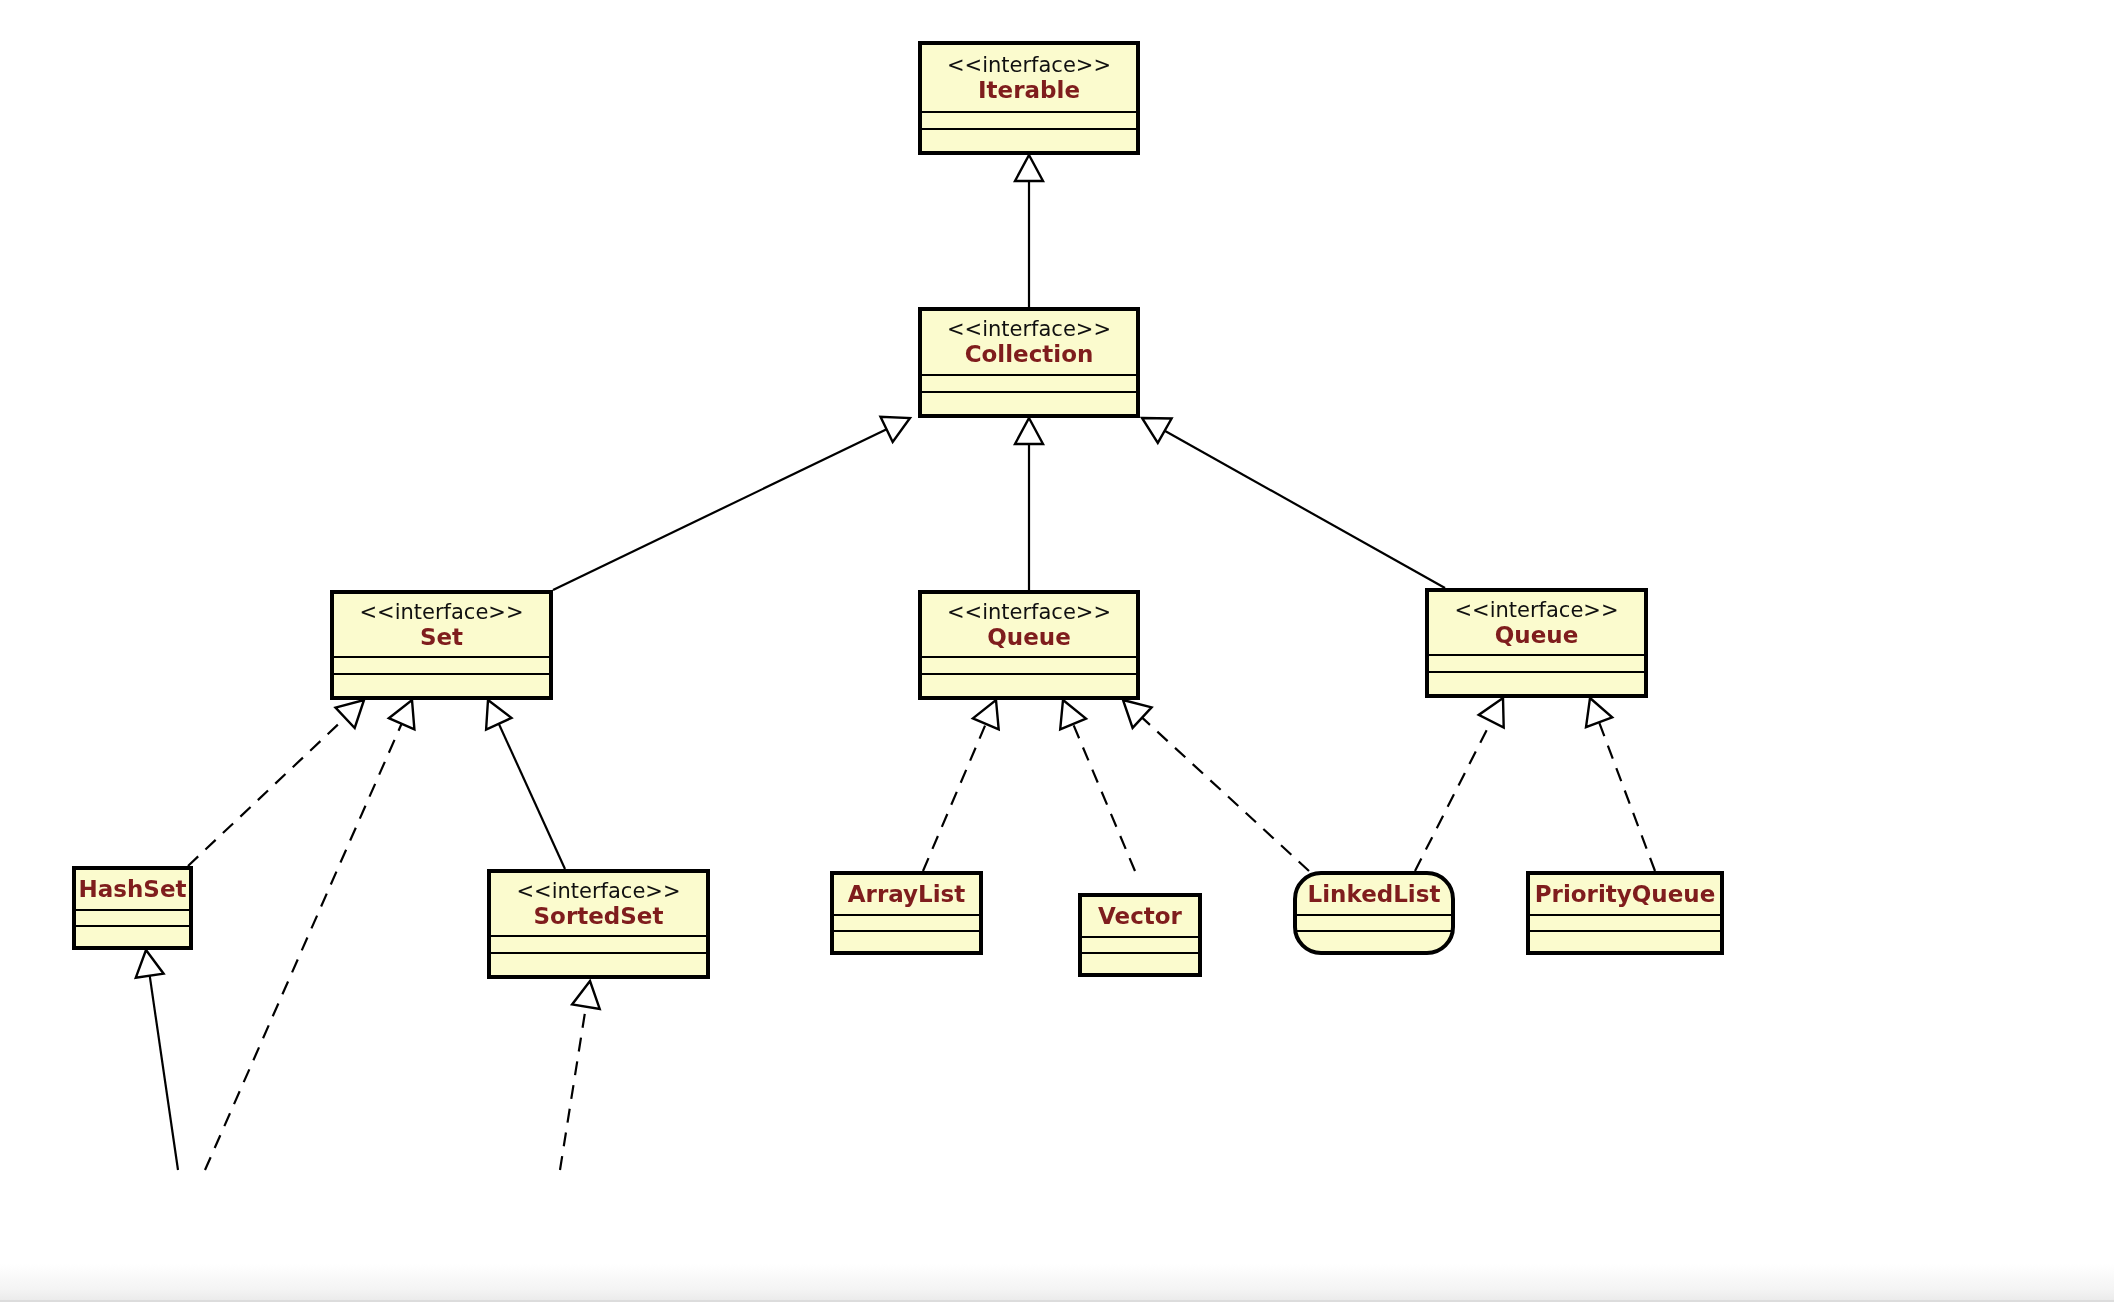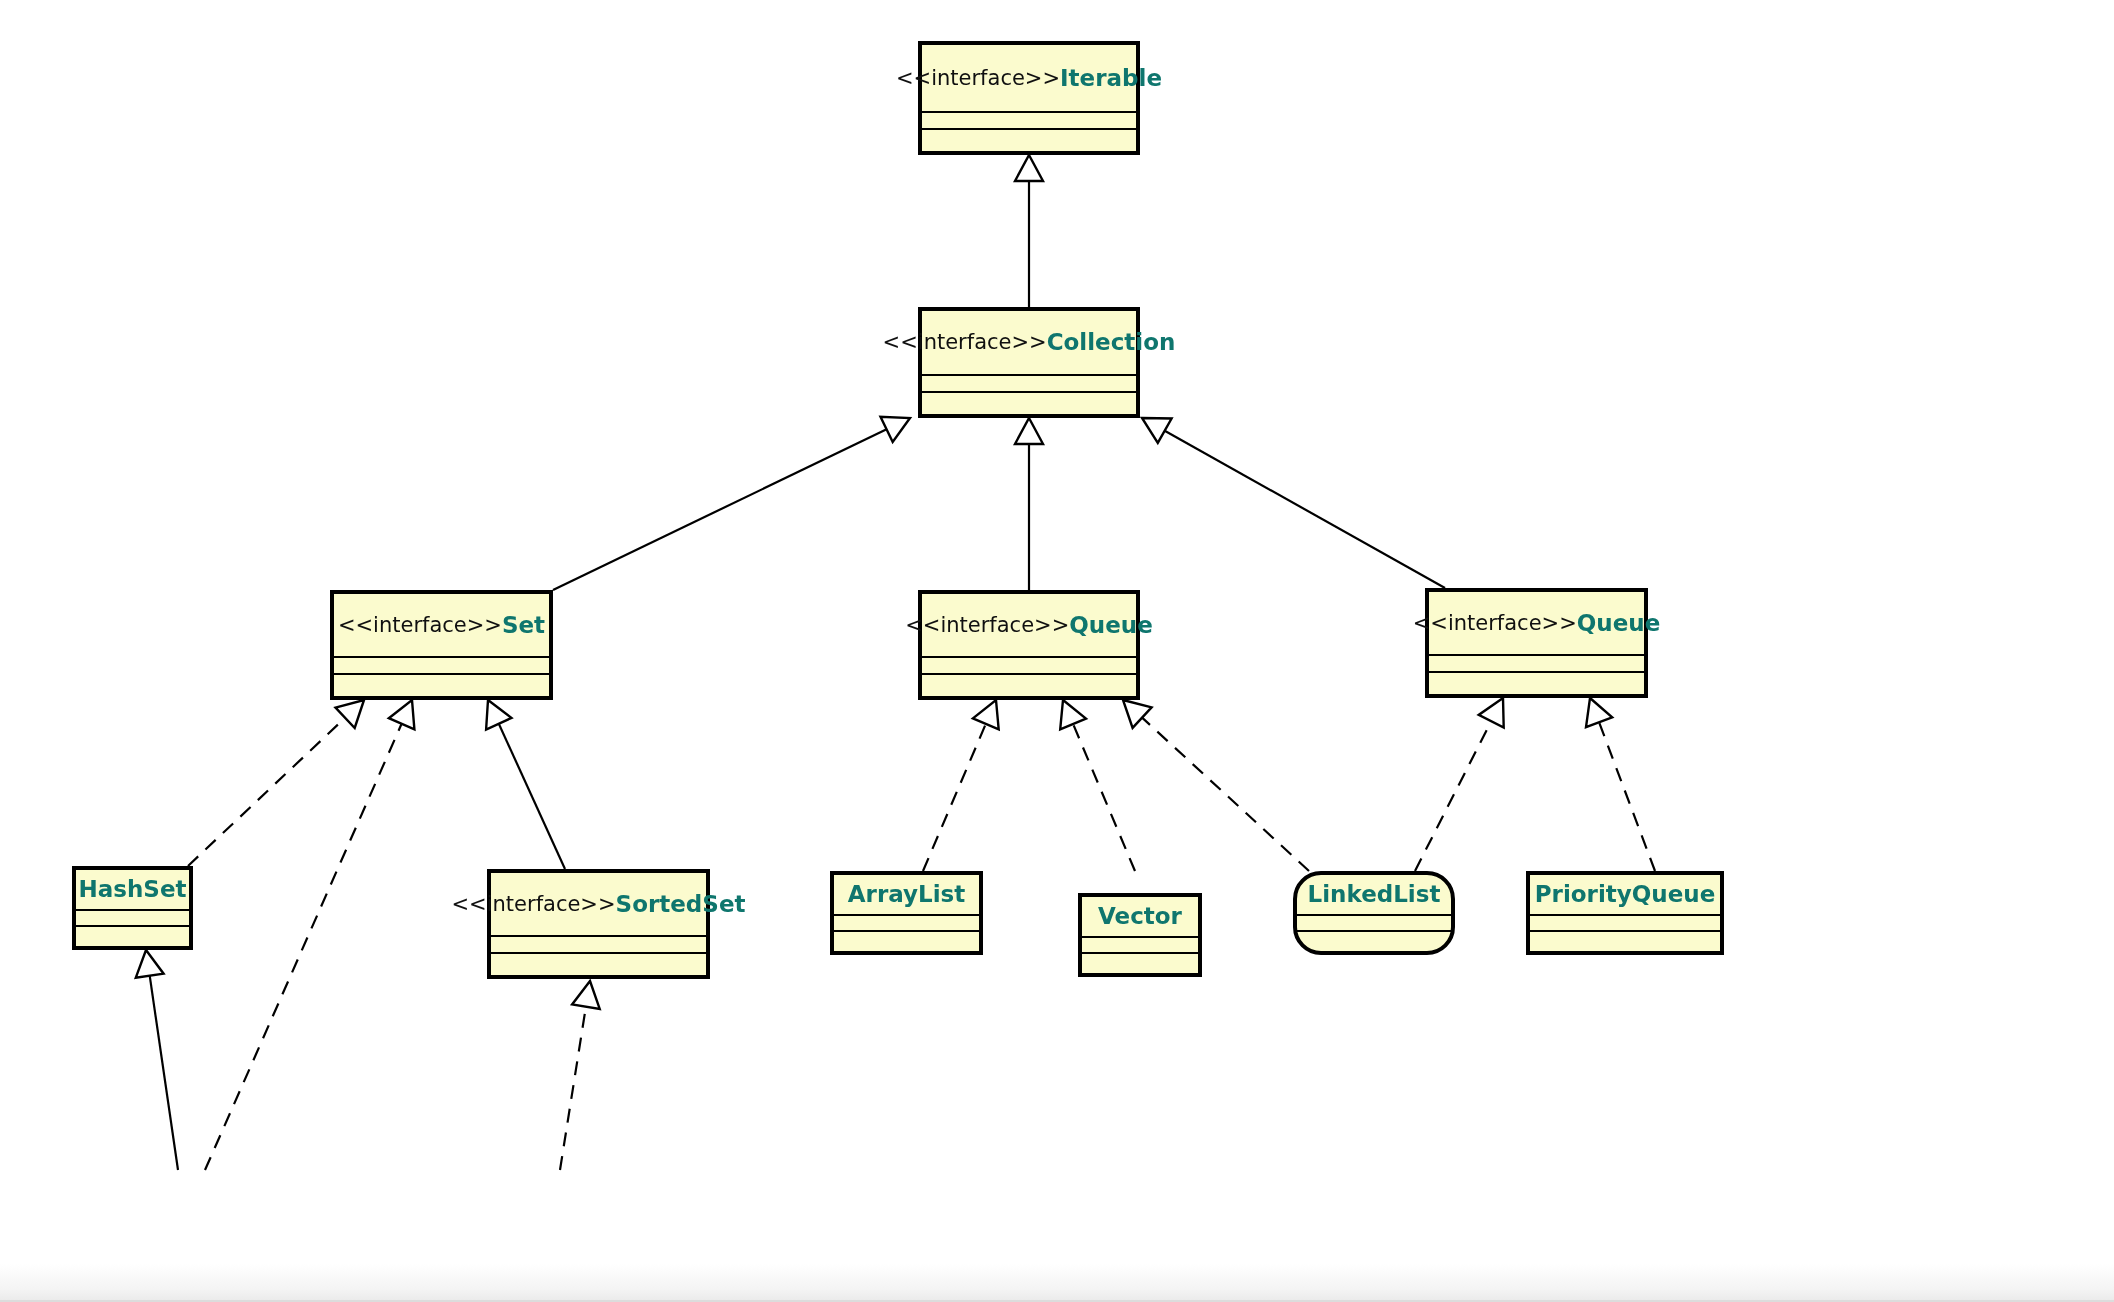--- a/index.html
+++ b/index.html
@@ -16,26 +16,26 @@
   svg.edges path.tri{fill:#ffffff;stroke:#000;stroke-width:2.4px;stroke-linejoin:miter;}
 
   .node{
     position:absolute;
     background:#fbfbce;
     border:4px solid #000;
     box-sizing:border-box;
     display:flex;flex-direction:column;
   }
   .node .title{
-    flex:1;display:flex;flex-direction:row;
+    flex:1;display:flex;flex-direction:column;
     align-items:center;justify-content:center;
     line-height:1.15;
   }
   .node .stereotype{font-size:21px;color:#101010;white-space:nowrap;}
-  .node .name{font-size:23px;font-weight:bold;color:#0f766e;white-space:nowrap;}
+  .node .name{font-size:23px;font-weight:bold;color:#7f1d1d;white-space:nowrap;}
   .node .attrs{height:15px;border-top:2px solid #000;}
   .node .ops{height:21px;border-top:2px solid #000;}
   .node.small .attrs{height:14px;}
   .node.small .ops{height:19px;}
 
   #n-iterable      {left:918px;  top:41px;   width:222px; height:114px;}
   #n-collection    {left:918px;  top:307px;  width:222px; height:111px;}
   #n-set           {left:330px;  top:590px;  width:223px; height:110px;}
   #n-list          {left:918px;  top:590px;  width:222px; height:110px;}
   #n-queue         {left:1425px; top:588px;  width:223px; height:110px;}

